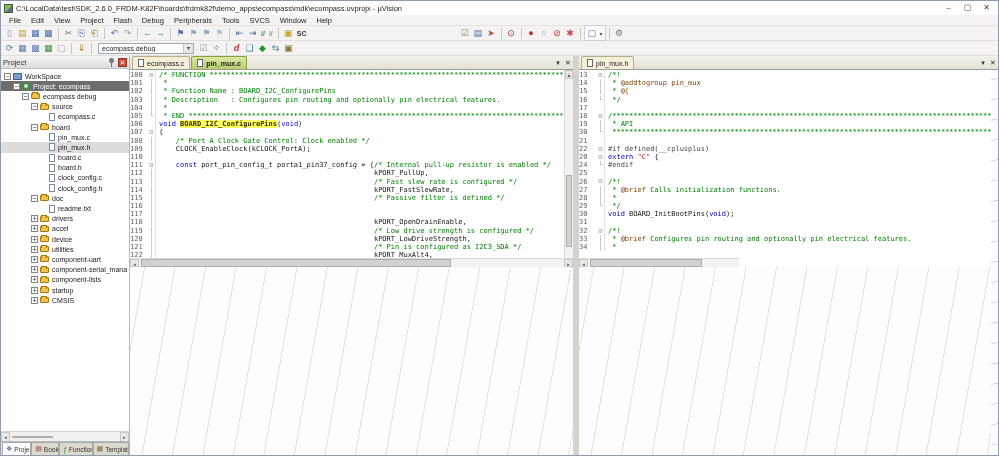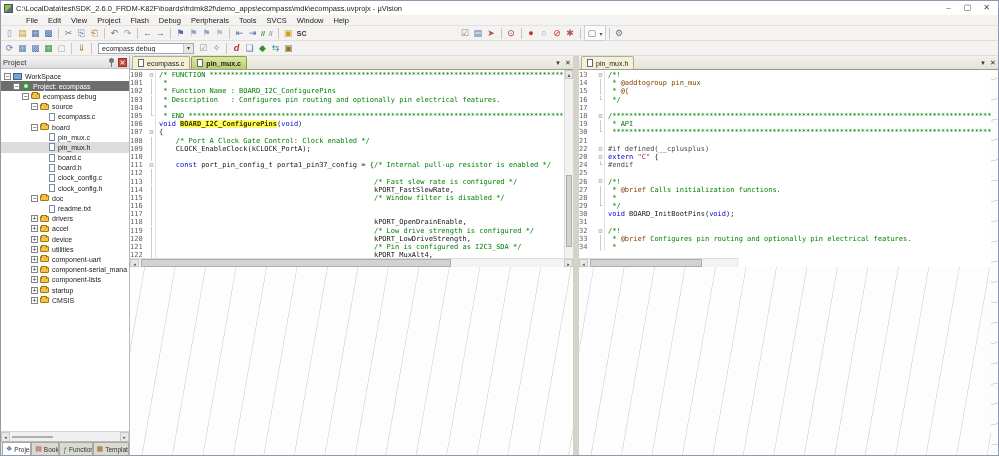--- a/index.html
+++ b/index.html
@@ -8,21 +8,21 @@
     width:999px; height:456px; position:relative; background:#fff;
     border:1px solid #8f9bad; font-family:"Liberation Sans", sans-serif;
     overflow:hidden; display:flex; flex-direction:column;
   }
   
   .titlebar { height:14px; background:#ffffff; display:flex; align-items:center; padding:0 2px; flex:0 0 auto; }
   .app-icon { width:9px; height:9px; margin:0 3px 0 1px; background:linear-gradient(135deg,#8fba55 50%,#51719f 50%); border:1px solid #4a5a3a; }
   .title-text { font-size:7.5px; color:#222; white-space:nowrap; overflow:hidden; flex:1; }
   .win-btn { width:19px; text-align:center; font-size:8px; color:#444; line-height:14px; cursor:default; }
   
-  .menubar { height:11px; background:#f4f3f1; display:flex; align-items:center; padding-left:20px; border-bottom:1px solid #e3e2de; flex:0 0 auto; }
+  .menubar { height:11px; background:#f4f3f1; display:flex; align-items:center; padding-left:3px; border-bottom:1px solid #e3e2de; flex:0 0 auto; }
   .menu-item { font-size:7.5px; color:#222; padding:0 5px; line-height:11px; }
   
   .toolbar { height:15px; background:#f4f3f1; display:flex; align-items:center; padding-left:2px; border-bottom:1px solid #e0dfdb; flex:0 0 auto; }
   .tb-ico { width:13px; text-align:center; font-size:9px; line-height:14px; cursor:default; }
   .tb-text { font-size:7px; font-weight:bold; padding:0 2px; }
   .tb-sep { width:1px; height:11px; background:#c8c7c3; margin:0 3px; display:inline-block; }
   .tb-space { display:inline-block; height:1px; }
   .tb-dd-wrap { display:flex; align-items:center; border:1px solid #cfcfcb; background:#fbfbf9; padding:0 1px; }
   .tb-dd-arrow { font-size:6px; color:#555; padding:0 1px; }
   .tb-combo { display:flex; align-items:center; width:96px; height:11px; background:#fff; border:1px solid #9ab; margin:0 3px; }
@@ -363,24 +363,24 @@
             <div class="cl"><span class="ln">102</span><span class="fold">│</span><span class="ct"><span class="tk-cm"> * Function Name : BOARD_I2C_ConfigurePins</span></span></div>
             <div class="cl"><span class="ln">103</span><span class="fold">│</span><span class="ct"><span class="tk-cm"> * Description   : Configures pin routing and optionally pin electrical features.</span></span></div>
             <div class="cl"><span class="ln">104</span><span class="fold">│</span><span class="ct"><span class="tk-cm"> *</span></span></div>
             <div class="cl"><span class="ln">105</span><span class="fold">└</span><span class="ct"><span class="tk-cm"> * END **************************************************************************************************</span></span></div>
             <div class="cl"><span class="ln">106</span><span class="fold"></span><span class="ct"><span class="tk-kw">void</span><span class="tk-pl"> </span><span class="tk-hl">BOARD_I2C_ConfigurePins</span><span class="tk-pl">(</span><span class="tk-kw">void</span><span class="tk-pl">)</span></span></div>
             <div class="cl"><span class="ln">107</span><span class="fold">⊟</span><span class="ct"><span class="tk-pl">{</span></span></div>
             <div class="cl"><span class="ln">108</span><span class="fold">│</span><span class="ct"><span class="tk-cm">    /* Port A Clock Gate Control: Clock enabled */</span></span></div>
             <div class="cl"><span class="ln">109</span><span class="fold">│</span><span class="ct"><span class="tk-pl">    CLOCK_EnableClock(kCLOCK_PortA);</span></span></div>
             <div class="cl"><span class="ln">110</span><span class="fold">│</span><span class="ct"></span></div>
             <div class="cl"><span class="ln">111</span><span class="fold">⊟</span><span class="ct"><span class="tk-pl">    </span><span class="tk-kw">const</span><span class="tk-pl"> port_pin_config_t porta1_pin37_config = {</span><span class="tk-cm">/* Internal pull-up resistor is enabled */</span></span></div>
-            <div class="cl"><span class="ln">112</span><span class="fold">│</span></div>
+            <div class="cl"><span class="ln">112</span><span class="fold">│</span><span class="ct"><span class="tk-pl">                                                   kPORT_PullUp,</span></span></div>
             <div class="cl"><span class="ln">113</span><span class="fold">│</span><span class="ct"><span class="tk-cm">                                                   /* Fast slew rate is configured */</span></span></div>
             <div class="cl"><span class="ln">114</span><span class="fold">│</span><span class="ct"><span class="tk-pl">                                                   kPORT_FastSlewRate,</span></span></div>
-            <div class="cl"><span class="ln">115</span><span class="fold">│</span><span class="ct"><span class="tk-cm">                                                   /* Window filter is disabled */</span></span></div>
+            <div class="cl"><span class="ln">115</span><span class="fold">│</span><span class="ct"><span class="tk-cm">                                                   /* Passive filter is defined */</span></span></div>
             <div class="cl"><span class="ln">116</span><span class="fold">│</span></div>
             <div class="cl"><span class="ln">117</span><span class="fold">│</span></div>
             <div class="cl"><span class="ln">118</span><span class="fold">│</span><span class="ct"><span class="tk-pl">                                                   kPORT_OpenDrainEnable,</span></span></div>
             <div class="cl"><span class="ln">119</span><span class="fold">│</span><span class="ct"><span class="tk-cm">                                                   /* Low drive strength is configured */</span></span></div>
             <div class="cl"><span class="ln">120</span><span class="fold">│</span><span class="ct"><span class="tk-pl">                                                   kPORT_LowDriveStrength,</span></span></div>
             <div class="cl"><span class="ln">121</span><span class="fold">│</span><span class="ct"><span class="tk-cm">                                                   /* Pin is configured as I2C3_SDA */</span></span></div>
             <div class="cl"><span class="ln">122</span><span class="fold">│</span><span class="ct"><span class="tk-pl">                                                   kPORT_MuxAlt4,</span></span></div>
           </div>
         <div class="vscroll">
           <div class="vs-arrow">▲</div>

